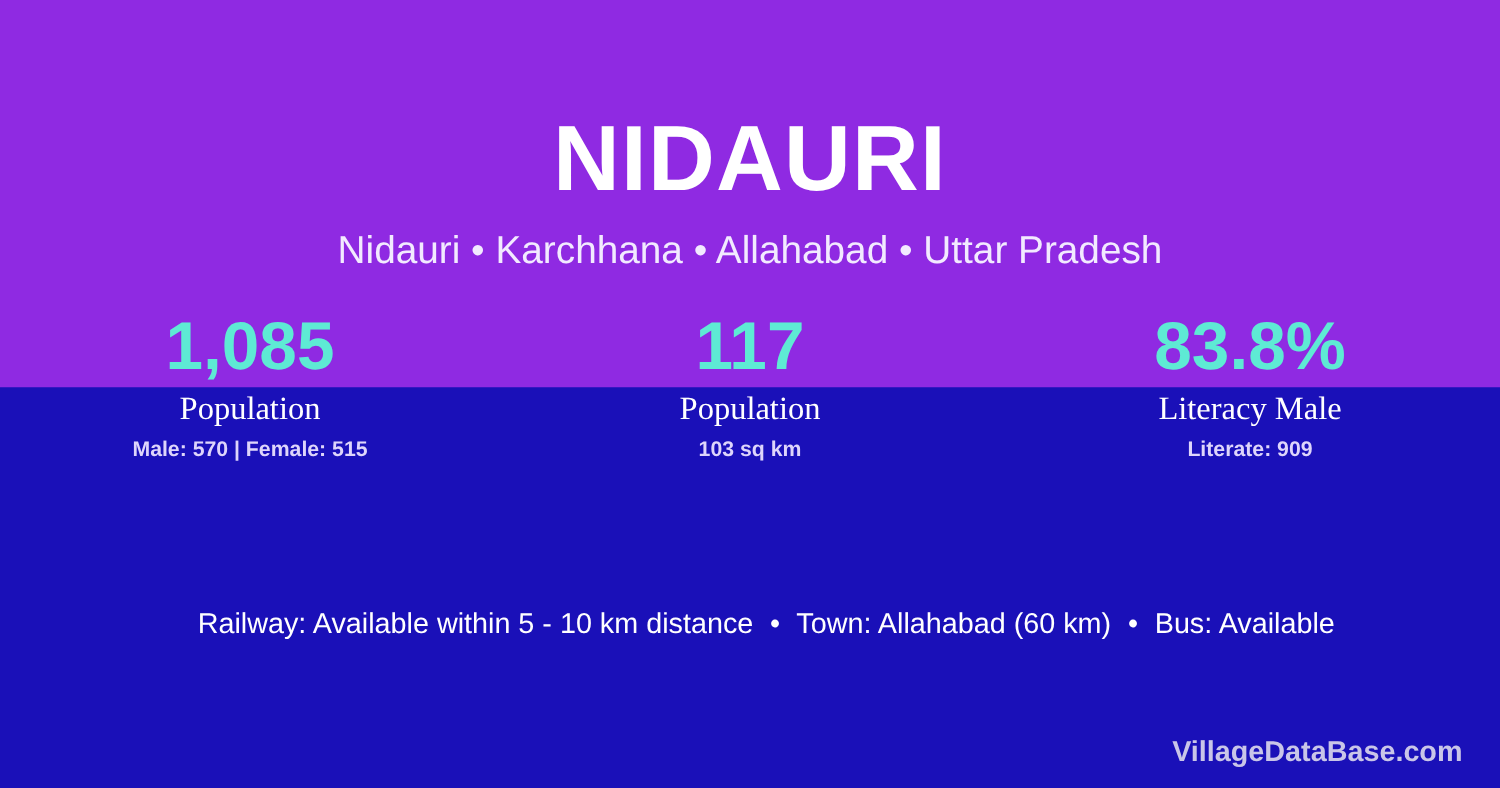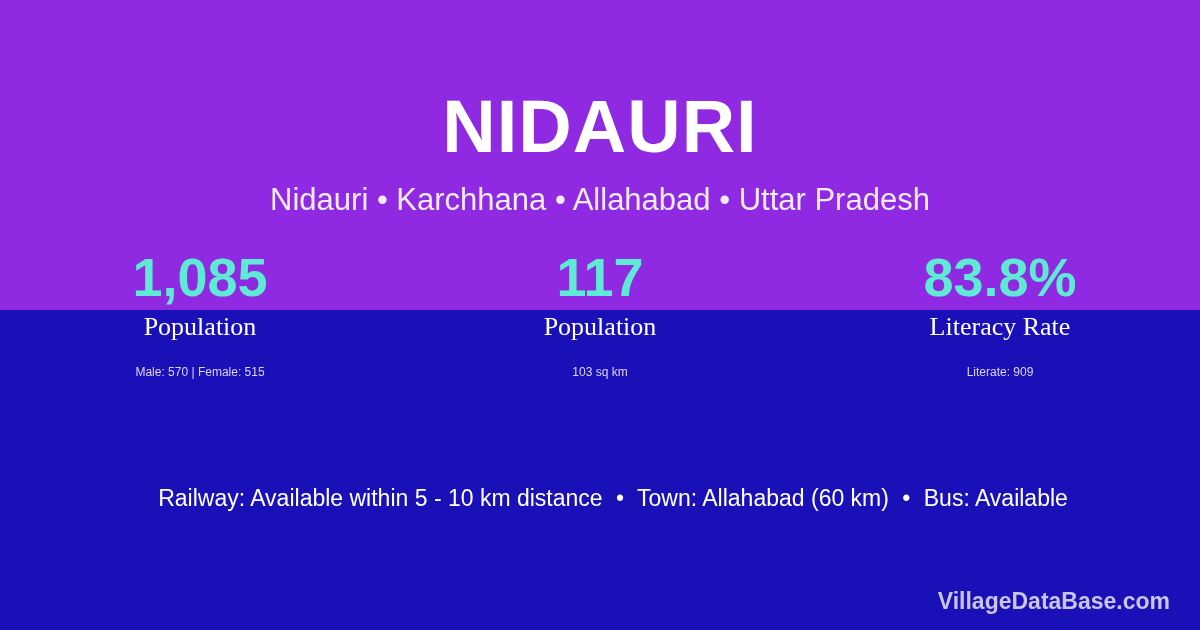--- a/index.html
+++ b/index.html
@@ -86,25 +86,25 @@
   }
   .stat-label {
     font-size: 26px;
     font-weight: normal;
     line-height: 34px;
     color: #ffffff;
     margin-top: 2px;
     font-family: Liberation Serif, serif;
   }
   .stat-sub {
-    font-size: 12px;
-    font-weight: normal;
+    font-size: 17px;
+    font-weight: bold;
     line-height: 24px;
     color: #ded5fb;
-    margin-top: 16px;
+    margin-top: 4px;
   }
   .facilities {
     position: absolute;
     left: 13px;
     top: 482px;
     width: 1200px;
     text-align: center;
     color: #ffffff;
     font-size: 23px;
     line-height: 32px;
@@ -146,21 +146,21 @@
       </div>
 
       <div class="stat">
         <div class="stat-value">117</div>
         <div class="stat-label">Population</div>
         <div class="stat-sub">103 sq km</div>
       </div>
 
       <div class="stat">
         <div class="stat-value">83.8%</div>
-        <div class="stat-label">Literacy Rate</div>
+        <div class="stat-label">Literacy Male</div>
         <div class="stat-sub">Literate: 909</div>
       </div>
 
     </div>
 
     <div class="facilities">
       <span>Railway: Available within 5 - 10 km distance</span>
       <span class="facility-sep">•</span>
       <span>Town: Allahabad (60 km)</span>
       <span class="facility-sep">•</span>

